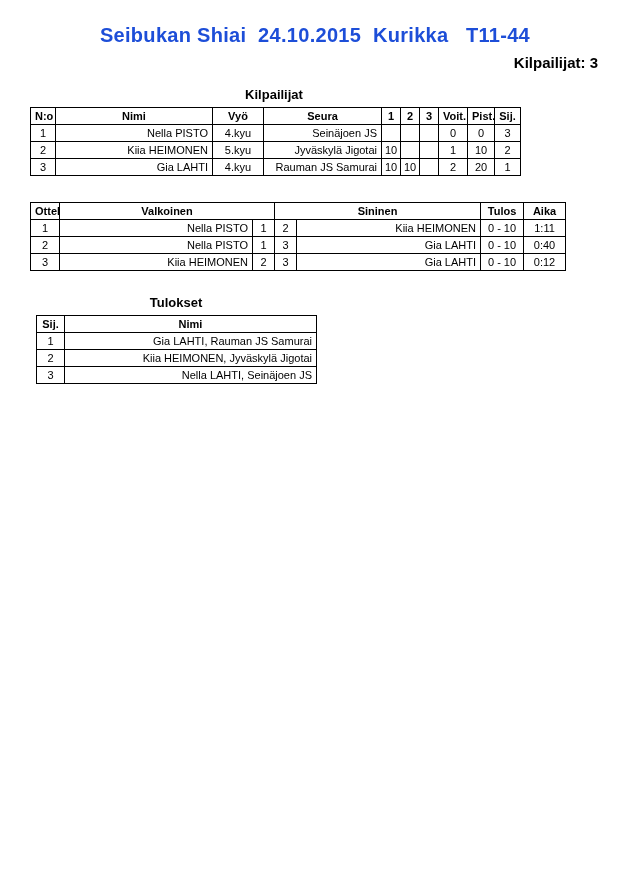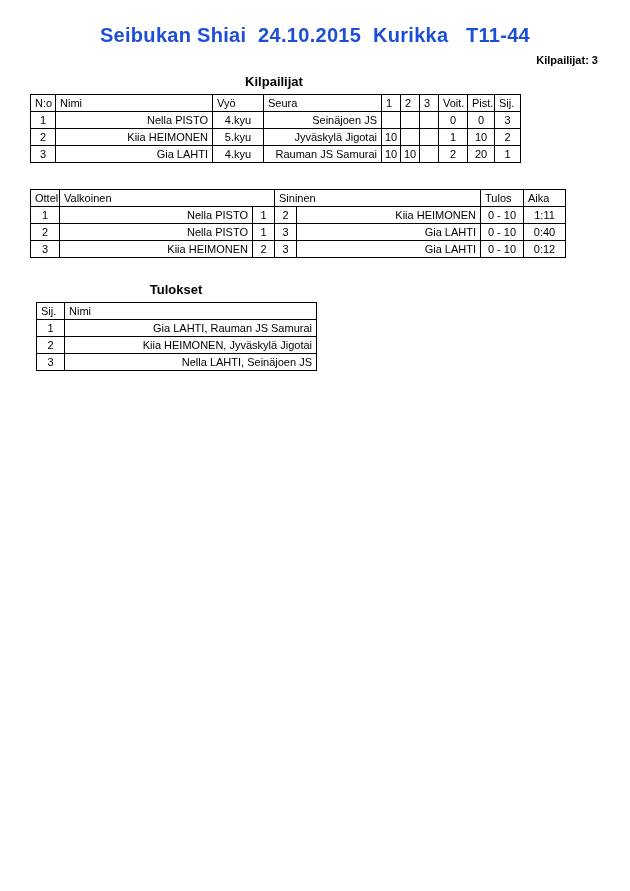--- a/index.html
+++ b/index.html
@@ -17,50 +17,50 @@
     text-align:center;
     font-size:20px;
     font-weight:bold;
     color:#1d4ed8;
     white-space:pre;
     margin-top:6px;
     letter-spacing:0.3px;
   }
   .count {
     text-align:right;
-    font-size:11px;
+    font-size:15px;
     font-weight:bold;
     margin-top:7px;
     padding-right:2px;
   }
 
   .sec-head {
     font-size:13px;
     font-weight:bold;
     text-align:center;
     margin-bottom:5px;
   }
-  .sec1 { margin-top:8px; }
+  .sec1 { margin-top:16px; }
   .sec2 { margin-top:26px; }
   .sec3 { margin-top:24px; }
   .sec3 .inner { margin-left:6px; }
 
   table {
     border-collapse:collapse;
     font-size:11px;
     table-layout:fixed;
   }
   th, td {
     border:1px solid #000;
     height:17px;
     padding:0 4px;
     overflow:hidden;
     white-space:nowrap;
   }
-  th { font-weight:normal; text-align:left; }
+  th { font-weight:bold; text-align:center; }
   td.c { text-align:center; padding:0 1px; }
   td.l { text-align:right; }
 
   .t1 { width:488px; }
   .t2 { width:535px; }
   .t3 { width:280px; }
   .w-head1 { width:488px; }
   .w-head2 { width:535px; }
   .w-head3 { width:280px; margin-left:6px;text-align:center; }
 </style>

